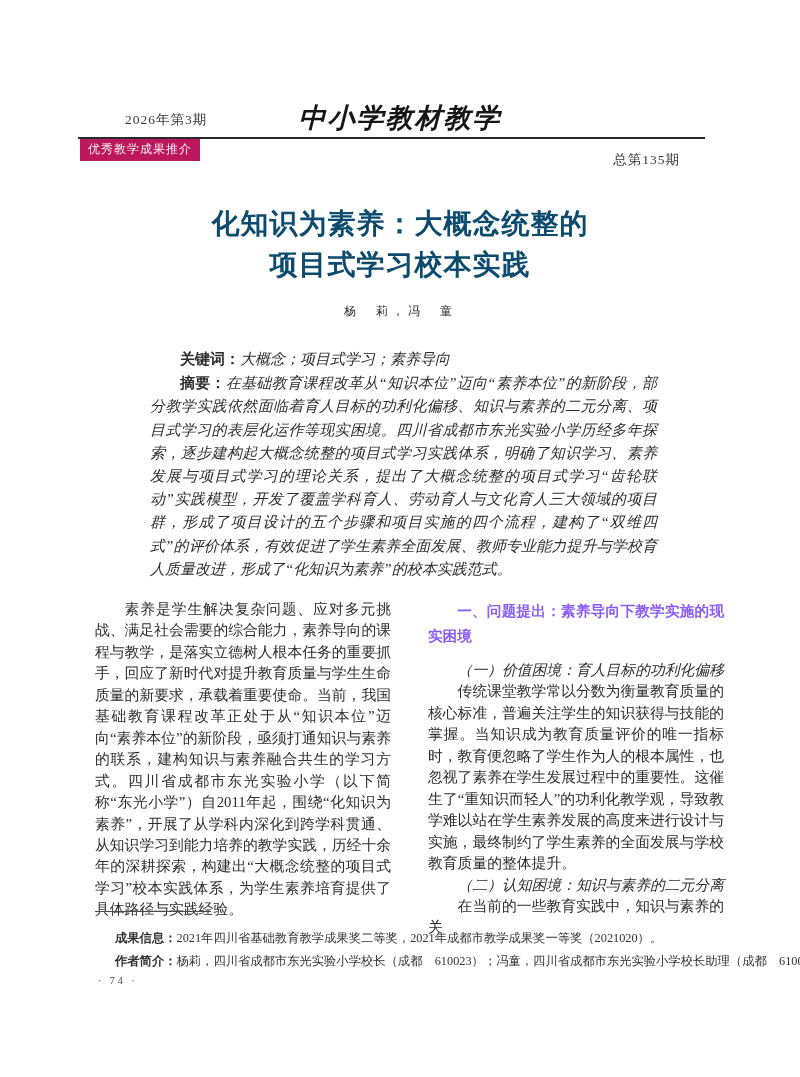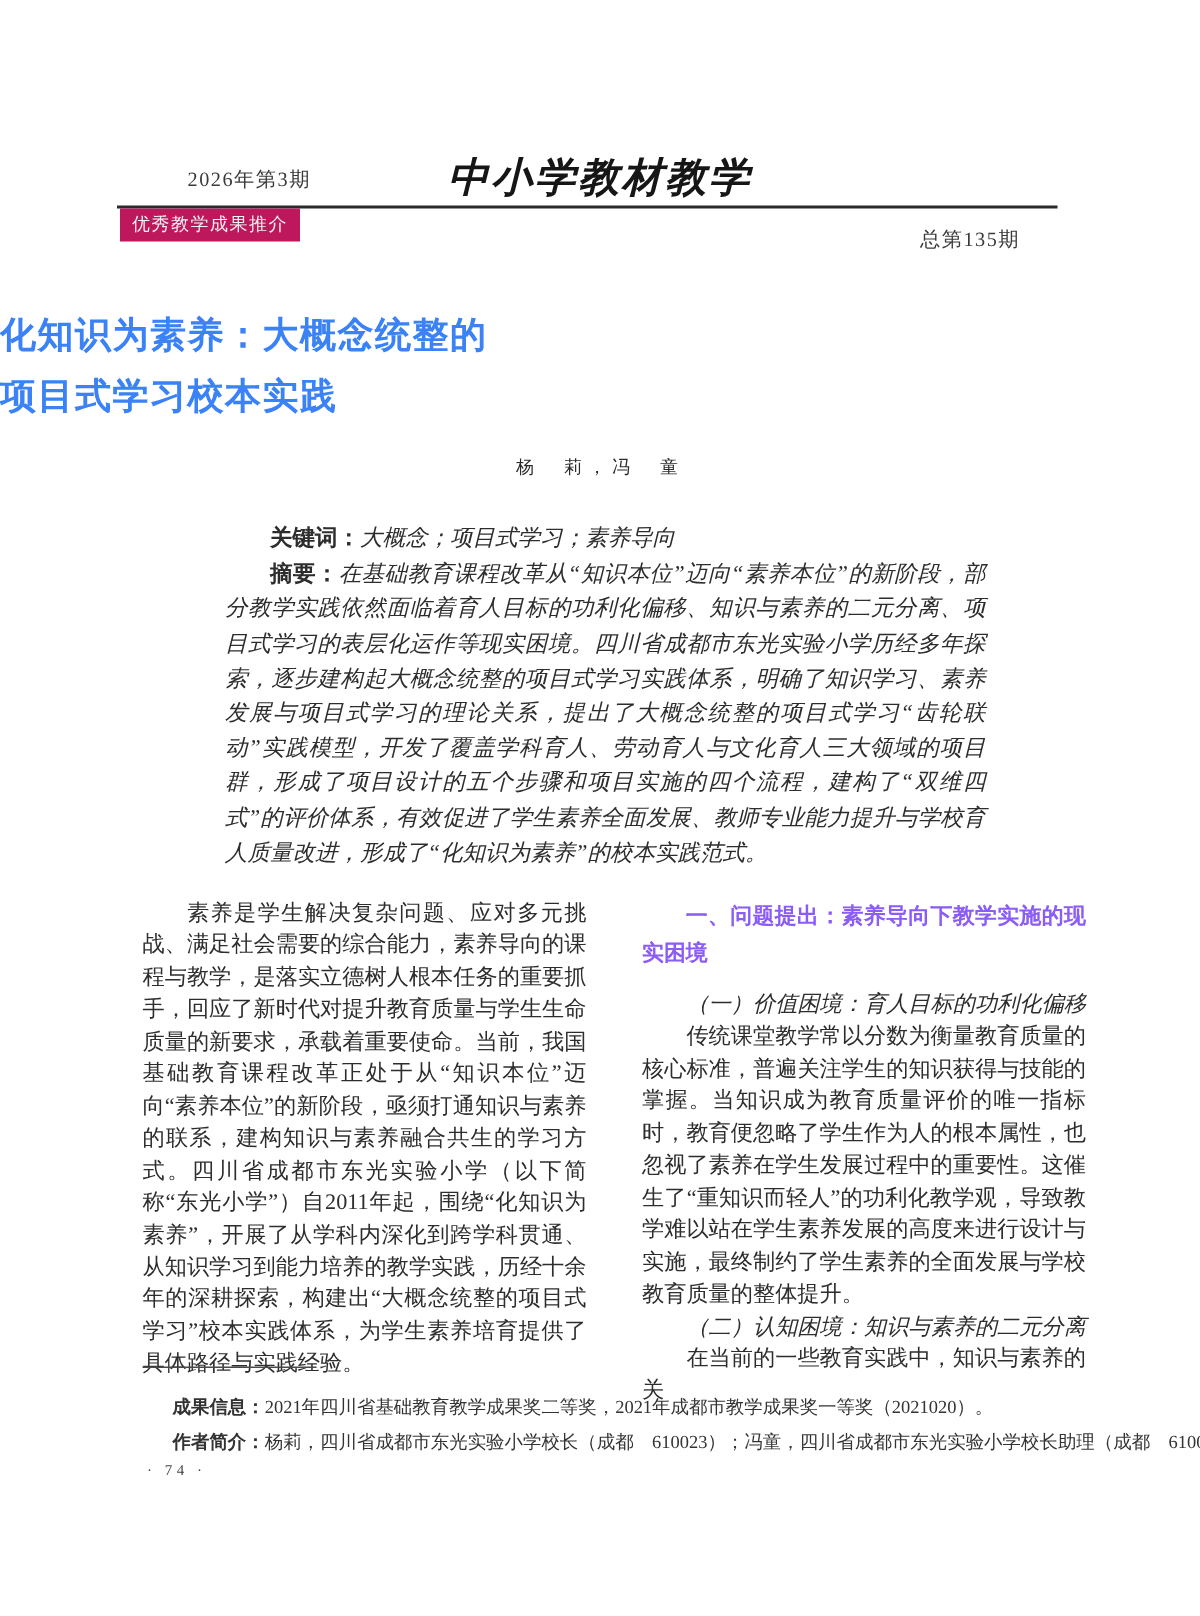--- a/index.html
+++ b/index.html
@@ -17,22 +17,22 @@
     font-size:27px; font-weight:bold; font-style:italic; color:#161616; letter-spacing:2px;
   }
   .issue-right { position:absolute; right:120px; top:111px; font-size:13.5px; color:#3a3a3a; letter-spacing:1px;margin-top:40px; }
   .head-rule { position:absolute; left:78px; top:137px; width:627px; border-top:2px solid #2a2a2a; }
   .column-tag {
     position:absolute; left:80px; top:139px; background:#be185d; color:#f2f2f2;
     font-size:12px; padding:2px 8px 3px; letter-spacing:1px;
   }
 
   
-  .title { position:absolute; left:0; right:0; top:203px; 
-    font-weight:bold; font-size:24px; line-height:41px; color:#3b82f6; letter-spacing:1px; }
+  .title { position:absolute; left:0; right:0; top:203px; text-align:center;
+    font-weight:bold; font-size:28px; line-height:41px; color:#0c4a6e; letter-spacing:1px; }
   .authors { position:absolute; left:0; right:0; top:303px; text-align:center;
     font-size:12px; color:#2a2a2a; letter-spacing:4px; }
 
   
   .abstract { position:absolute; left:150px; top:347px; width:507px;
     font-size:15px; line-height:23.2px; text-align:justify; }
   .abstract p { margin:0; text-indent:2em; }
   .lbl { font-weight:bold; font-style:normal; font-family:"Liberation Sans","DejaVu Sans",sans-serif; }
   .kai { font-style:italic; }
 

